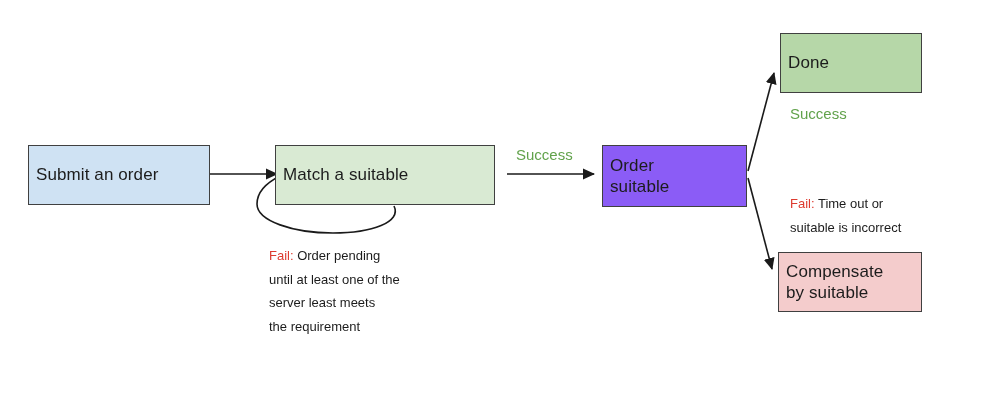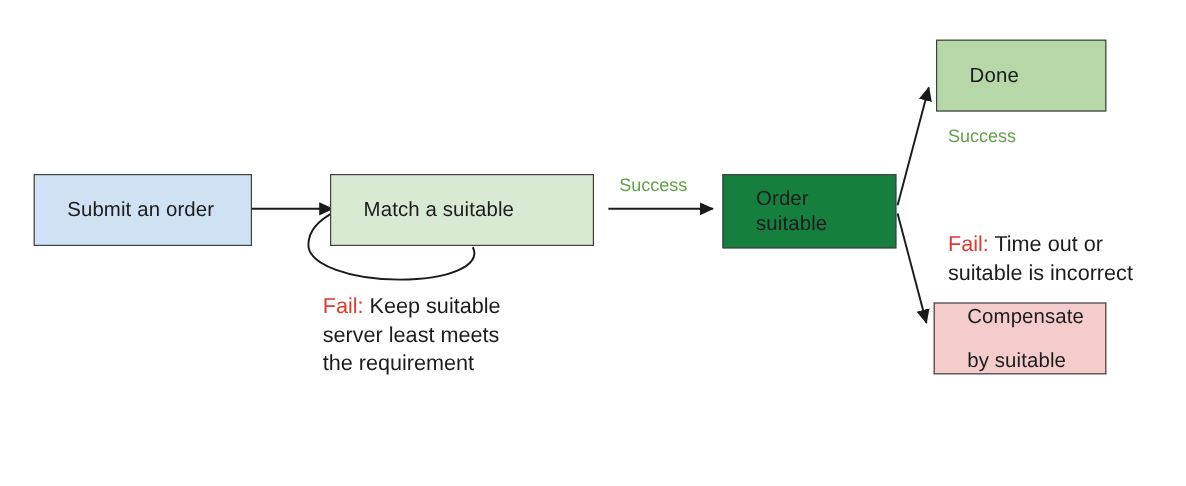--- a/index.html
+++ b/index.html
@@ -20,21 +20,21 @@
     overflow:hidden;
   }
   .arrows{position:absolute;left:0;top:0;width:988px;height:405px;}
   .arrows path{fill:none;stroke:var(--arrow);stroke-width:1.6px;}
   .node{
     position:absolute;
     border:1.5px solid var(--node-border);
     display:flex;
     flex-direction:column;
     justify-content:center;
-    padding-left:27px;
+    padding-left:7px;
     font-size:17px;
     line-height:21.5px;
     color:var(--text);
     letter-spacing:0.1px;
   }
   .node div{white-space:nowrap;}
   .node-submit{left:28px;top:145px;width:182px;height:60px;}
   .node-match{left:275px;top:145px;width:220px;height:60px;}
   .node-order{left:602px;top:145px;width:145px;height:62px;}
   .node-done{left:780px;top:33px;width:142px;height:60px;}
@@ -42,21 +42,21 @@
   .edge-label{
     position:absolute;
     font-size:15px;
     color:var(--success-text);
     white-space:nowrap;
   }
   .label-success-1{left:516px;top:146px;}
   .label-success-2{left:790px;top:105px;}
   .fail-note{
     position:absolute;
-    font-size:18px;
+    font-size:13px;
     line-height:23.5px;
     color:var(--text);
   }
   .fail-note div{white-space:nowrap;}
   .fail-note .prefix{color:var(--fail-text);}
   .fail-note-left{left:269px;top:244px;}
   .fail-note-right{left:790px;top:192px;}
 </style>
 </head>
 <body>
@@ -77,40 +77,41 @@
   </svg>
 
   <div class="node node-submit" style="background-color: rgb(207, 226, 243);">
     <div>Submit an order</div>
   </div>
 
   <div class="node node-match" style="background-color: rgb(217, 234, 211);">
     <div>Match a suitable</div>
   </div>
 
-  <div class="node node-order" style="background-color: #15803d;">
+  <div class="node node-order" style="background-color: #8b5cf6;">
     <div>Order</div>
     <div>suitable</div>
   </div>
 
   <div class="node node-done" style="background-color: rgb(182, 215, 168);">
     <div>Done</div>
   </div>
 
-  <div class="node node-compensate" style="background-color: rgb(244, 204, 204); justify-content: space-between;">
+  <div class="node node-compensate" style="background-color: rgb(244, 204, 204);">
     <div>Compensate</div>
     <div>by suitable</div>
   </div>
 
   <div class="edge-label label-success-1">Success</div>
 
   <div class="edge-label label-success-2">Success</div>
 
   <div class="fail-note fail-note-left">
-    <div><span class="prefix">Fail:</span><span> Keep suitable</span></div>
+    <div><span class="prefix">Fail:</span><span> Order pending</span></div>
+    <div>until at least one of the</div>
     <div>server least meets</div>
     <div>the requirement</div>
   </div>
 
   <div class="fail-note fail-note-right">
     <div><span class="prefix">Fail:</span><span> Time out or</span></div>
     <div>suitable is incorrect</div>
   </div>
 
 </div>

